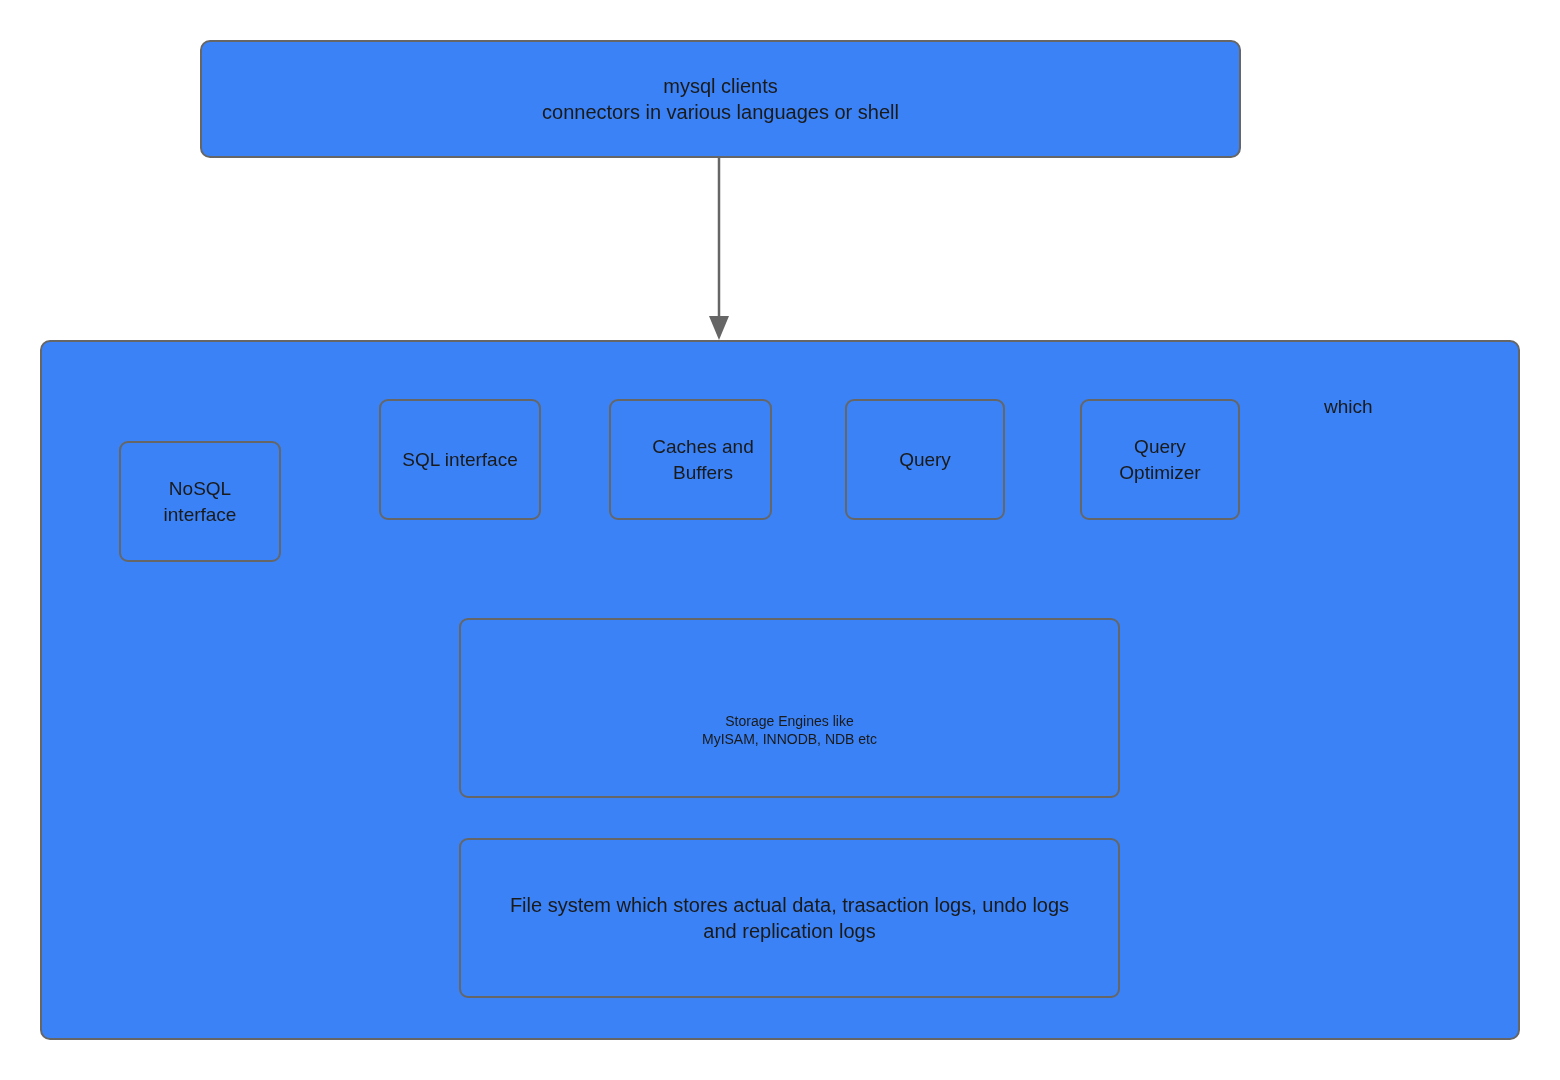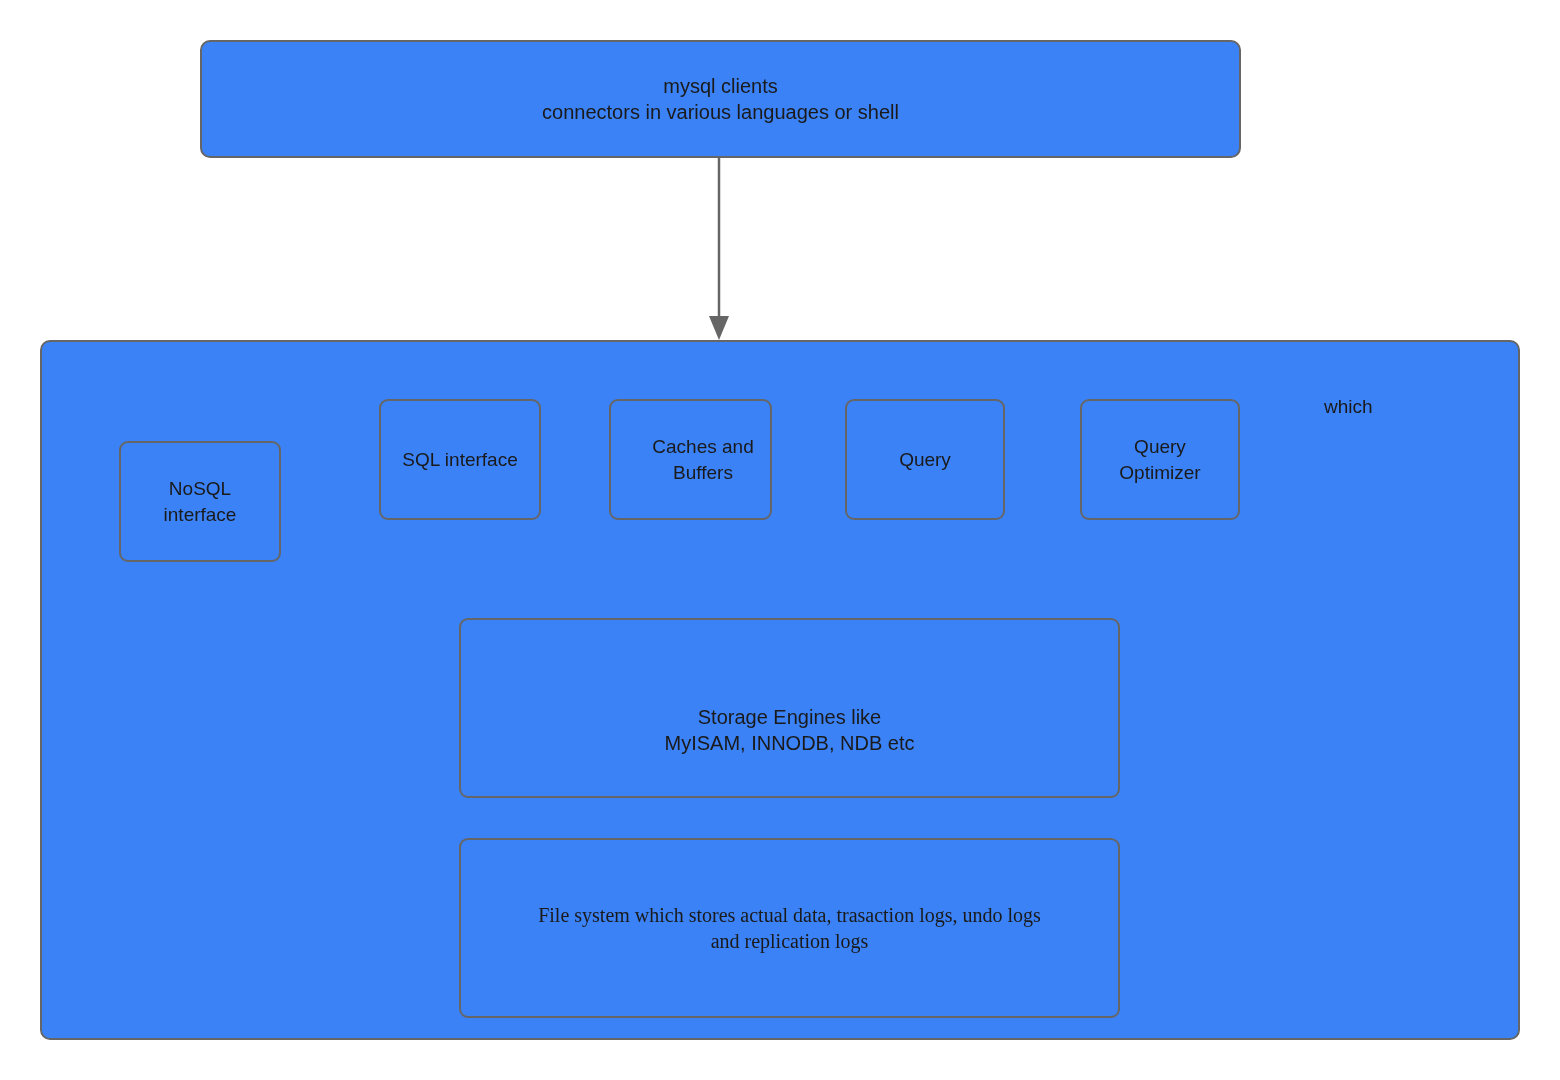--- a/index.html
+++ b/index.html
@@ -72,27 +72,26 @@
   #parser-box .label,
   #optimizer-box .label { font-size: 19px; }
 
   
   #storage-box {
     left: 459px;
     top: 618px;
     width: 661px;
     height: 180px;
   }
-  #storage-box .label { font-size: 20px; margin-top: 44px; }
+  #storage-box .label { font-size: 14px; margin-top: 44px; }
   #filesystem-box {
     left: 459px;
     top: 838px;
     width: 661px;
-    height: 180px;
-    font-family: Liberation Serif, serif;
+    height: 160px;
   }
   #filesystem-box .label { font-size: 20px; }
 
   
   #arrow-clients-to-mysqld {
     position: absolute;
     left: 695px;
     top: 150px;
     width: 50px;
     height: 196px;

